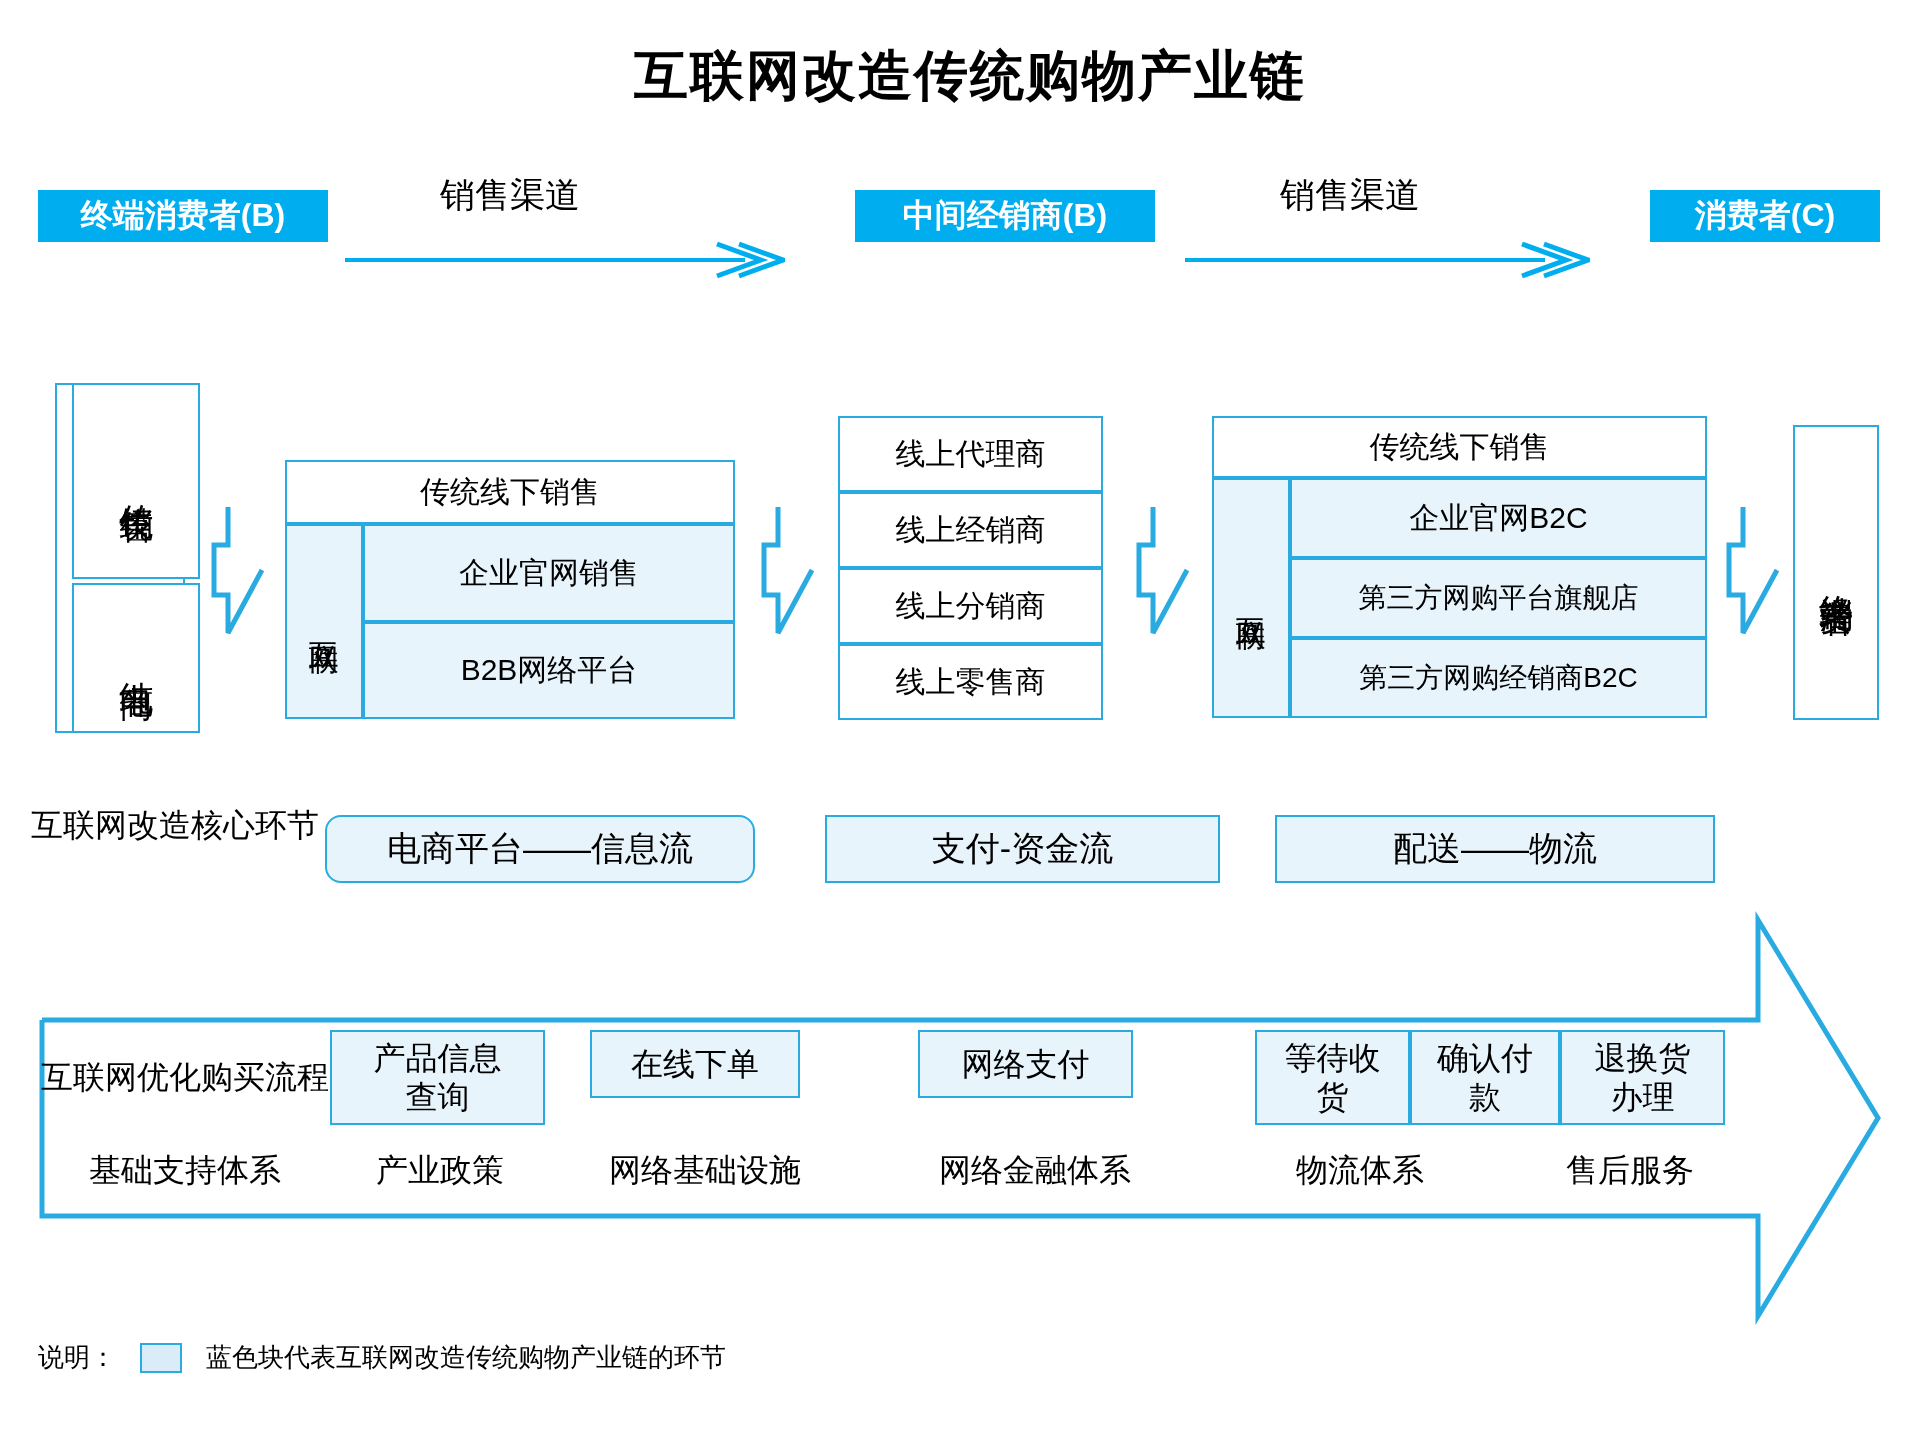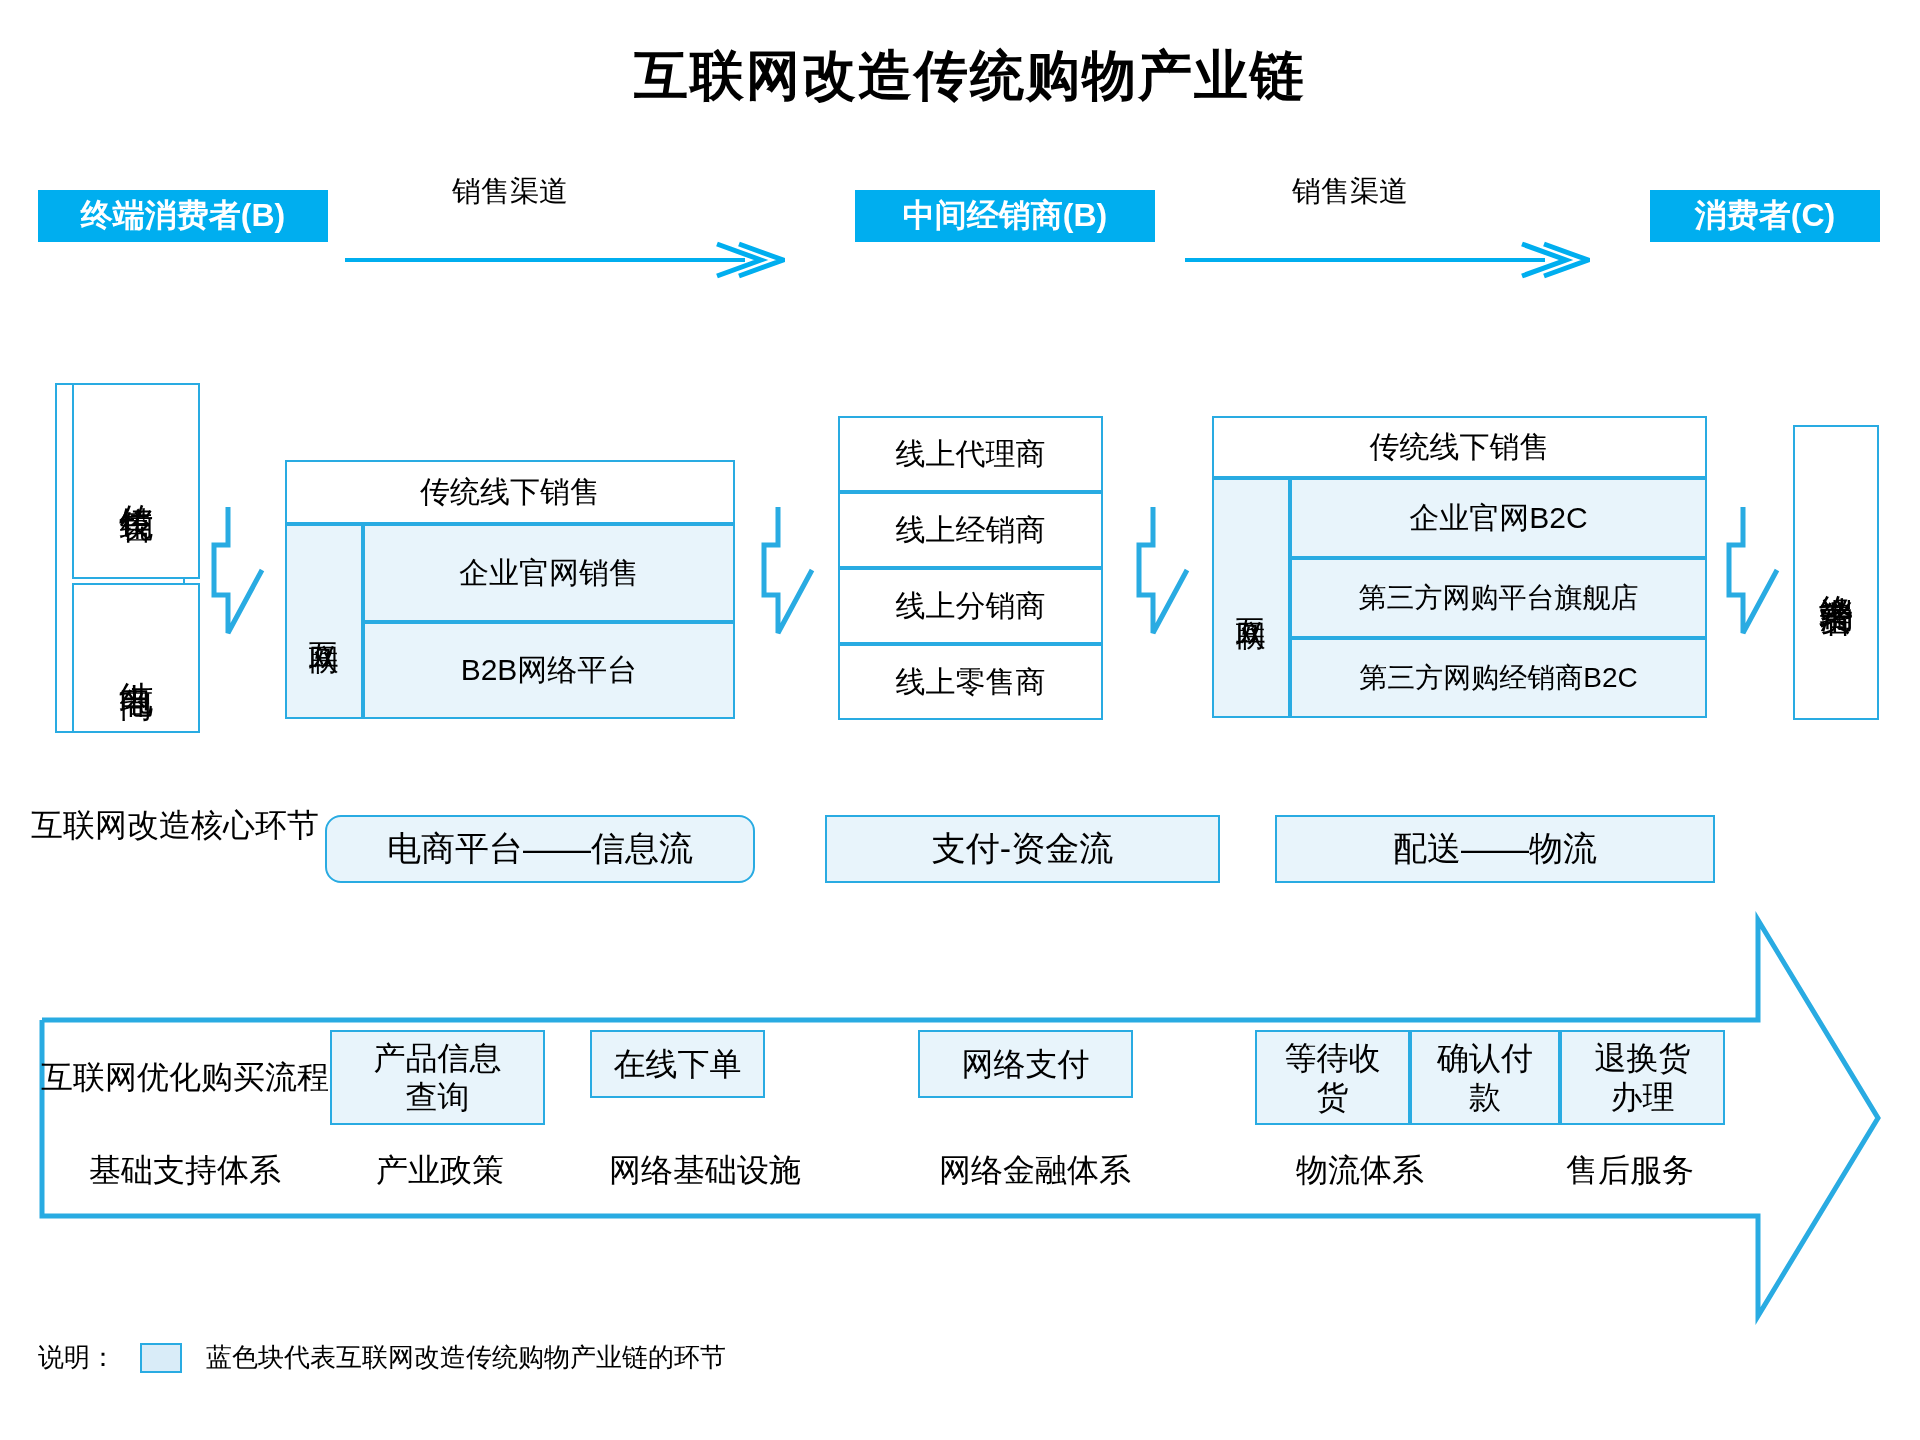--- a/index.html
+++ b/index.html
@@ -3,21 +3,21 @@
 <meta charset="utf-8">
 <style>
   html,body{margin:0;padding:0;background:#fff;}
   body{width:1920px;height:1440px;position:relative;
        font-family:"Liberation Sans","DejaVu Sans",sans-serif;color:#000;overflow:hidden;}
   .abs{position:absolute;box-sizing:border-box;}
   .title{left:0;top:40px;width:1920px;text-align:center;font-size:54px;font-weight:bold;letter-spacing:2px;padding-left:20px;}
 
   .badge{background:#00AEEF;color:#fff;font-weight:bold;font-size:32px;
          display:flex;align-items:center;justify-content:center;}
-  .chan-label{font-size:29px;text-align:center;}
+  .chan-label{font-size:35px;text-align:center;}
   .chan-line{height:4px;background:#00AEEF;}
 
   .bx{border:2px solid #29ABE2;display:flex;align-items:center;justify-content:center;
       font-size:30px;background:#fff;text-align:center;}
   .bx.fill{background:#E8F4FB;}
   .vtext{writing-mode:vertical-rl;text-orientation:upright;letter-spacing:2px;line-height:1.05;}
   .core-label{font-size:32px;text-align:center;line-height:1.25;}
   .core-box{border:2px solid #29ABE2;background:#E8F4FB;display:flex;align-items:center;
             justify-content:center;font-size:34px;}
 
@@ -146,21 +146,21 @@
 
 <svg class="abs bigarrow" style="left:38px;top:910px;" width="1850" height="420" viewBox="0 0 1850 420">
   <polyline points="4,110 1720,110 1720,10 1840,208 1720,406 1720,306 4,306 4,110" fill="none" stroke="#29ABE2" stroke-width="5" stroke-linejoin="miter"></polyline>
 </svg>
 
 <div class="abs plain" style="left:40px;top:1030px;width:290px;height:95px;">互联网优化购买流程</div>
 
 <div class="abs proc" style="left:330px;top:1030px;width:215px;height:95px;">
   <span style="display:block;width:150px;">产品信息查询</span>
 </div>
-<div class="abs proc" style="left:590px;top:1030px;width:175px;height:68px;">
+<div class="abs proc" style="left:590px;top:1030px;width:210px;height:68px;">
   <span>在线下单</span>
 </div>
 <div class="abs proc" style="left:918px;top:1030px;width:215px;height:68px;">
   <span>网络支付</span>
 </div>
 <div class="abs proc" style="left:1255px;top:1030px;width:155px;height:95px;">
   <span style="display:block;width:100px;">等待收货</span>
 </div>
 <div class="abs proc" style="left:1410px;top:1030px;width:150px;height:95px;">
   <span style="display:block;width:100px;">确认付款</span>

